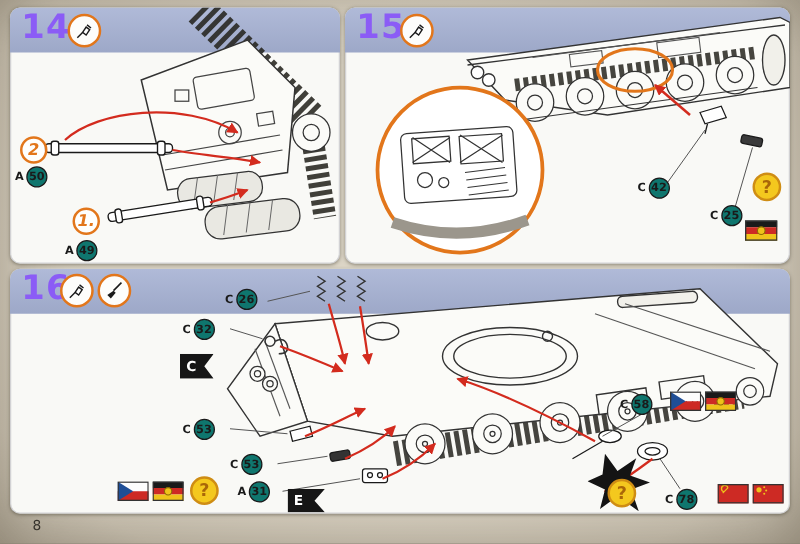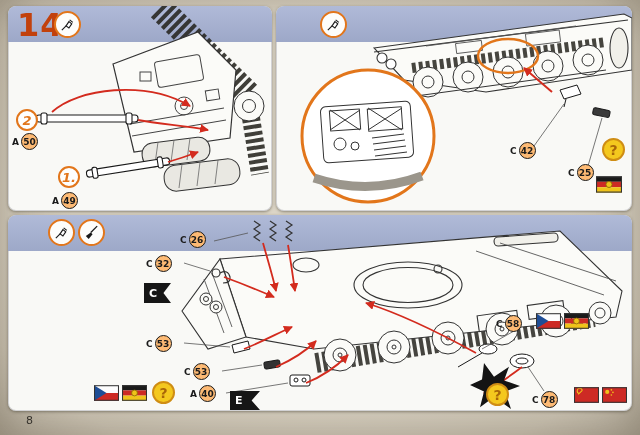--- a/index.html
+++ b/index.html
@@ -5,29 +5,29 @@
   *{box-sizing:border-box}
   html,body{margin:0;padding:0;background:#8a8274}
   .page{position:relative;width:640px;height:435px;overflow:hidden;
         background:radial-gradient(ellipse at 50% 45%, #dcd5c6 55%, #cbc3b3 83%, #b0a898 100%);
         box-shadow:inset 0 0 46px rgba(80,70,50,.35);
         font-family:"DejaVu Sans","Liberation Sans",sans-serif}
   .panel{position:absolute;background:#f9f9f6;border-radius:8px;overflow:hidden;
          box-shadow:0 1px 3px rgba(60,55,40,.5), inset 0 0 0 1px rgba(110,110,125,.28)}
   .phead{position:absolute;left:0;top:0;right:0;height:36px;
          background:linear-gradient(#b0bad8,#9da8c8);border-radius:8px 8px 0 0}
-  .pnum{position:absolute;left:9px;top:0;font-size:32px;font-weight:bold;color:#c2410c;letter-spacing:1px}
+  .pnum{position:absolute;left:9px;top:0;font-size:27px;font-weight:bold;color:#8b5cf6;letter-spacing:1px}
   .art{position:absolute;inset:0;width:100%;height:100%}
   .tool{position:absolute;width:27px;height:27px;border-radius:50%;background:#fdfdfb;
         border:2.5px solid #e2761b;display:flex;align-items:center;justify-content:center}
   .tool svg{width:17px;height:17px}
   .plabel{position:absolute;display:flex;align-items:center;gap:2px;color:#1a1a1a}
   .plabel b{font-size:9px;font-weight:bold}
   .pcirc{display:inline-flex;width:17px;height:17px;border:1.5px solid #1a1a1a;border-radius:50%;
-         background:#fdba74;font-size:9px;font-weight:bold;align-items:center;justify-content:center}
+         background:#0f766e;font-size:9px;font-weight:bold;align-items:center;justify-content:center}
   .stepb{position:absolute;width:22px;height:22px;border:2px solid #e2761b;border-radius:50%;
          color:#e2761b;font-weight:bold;font-style:italic;font-size:13px;
          display:flex;align-items:center;justify-content:center;background:rgba(255,255,255,.75)}
   .qbadge{position:absolute;width:23px;height:23px;border-radius:50%;background:#f4c81e;
           border:2px solid #cf8d14;color:#a96608;font-size:14px;font-weight:bold;
           display:flex;align-items:center;justify-content:center}
   .pennant{position:absolute;background:#161616;color:#fff;font-weight:bold;font-size:11px;
            display:flex;align-items:center;padding-left:5px;
            clip-path:polygon(0 0,100% 0,72% 50%,100% 100%,0 100%)}
   .flag{position:absolute;width:25px;height:16px}
@@ -106,20 +106,21 @@
     </span>
     <span class="stepb" style="left:50px;top:160px">1.</span>
     <span class="plabel" style="left:44px;top:186px">
       <b>A</b>
       <span class="pcirc">49</span>
     </span>
   </section>
 
   <section class="panel" style="left:276px;top:6px;width:356px;height:205px">
     <div class="phead"></div>
+    <div class="pnum">15</div>
     <span class="tool" style="left:44px;top:5px">
       <svg viewBox="0 0 24 24">
           <g stroke="#1a1a1a" fill="none" stroke-width="1.6">
             <path d="M4,20 L10,14"></path>
             <path d="M10,14 L14,8 L18,11 L14,17 Z" fill="#fff"></path>
             <path d="M15,5.5 L19.5,9"></path>
           </g>
         </svg>
     </span>
     <svg class="art" viewBox="0 0 356 205">
@@ -196,20 +197,21 @@
           <rect y="5" width="24" height="5" fill="#cd2a24"></rect>
           <rect y="10" width="24" height="5" fill="#efc31a"></rect>
           <circle cx="12" cy="7.5" r="2.8" fill="#efc31a" stroke="#8a6d00" stroke-width="0.8"></circle>
           <rect x="0.5" y="0.5" width="23" height="14" fill="none" stroke="#333"></rect>
         </svg>
     </span>
   </section>
 
   <section class="panel" style="left:8px;top:215px;width:624px;height:196px">
     <div class="phead"></div>
+    <div class="pnum">16</div>
     <span class="tool" style="left:40px;top:4px">
       <svg viewBox="0 0 24 24">
           <g stroke="#1a1a1a" fill="none" stroke-width="1.6">
             <path d="M4,20 L10,14"></path>
             <path d="M10,14 L14,8 L18,11 L14,17 Z" fill="#fff"></path>
             <path d="M15,5.5 L19.5,9"></path>
           </g>
         </svg>
     </span>
     <span class="tool" style="left:70px;top:4px">
@@ -348,21 +350,21 @@
           <rect width="24" height="5" fill="#1a1a1a"></rect>
           <rect y="5" width="24" height="5" fill="#cd2a24"></rect>
           <rect y="10" width="24" height="5" fill="#efc31a"></rect>
           <circle cx="12" cy="7.5" r="2.8" fill="#efc31a" stroke="#8a6d00" stroke-width="0.8"></circle>
           <rect x="0.5" y="0.5" width="23" height="14" fill="none" stroke="#333"></rect>
         </svg>
     </span>
     <span class="qbadge" style="left:144px;top:166px">?</span>
     <span class="plabel" style="left:182px;top:170px">
       <b>A</b>
-      <span class="pcirc">40</span>
+      <span class="pcirc">31</span>
     </span>
     <span class="pennant" style="left:222px;top:176px;width:30px;height:19px">E</span>
 
     <span class="plabel" style="left:488px;top:100px">
       <b>C</b>
       <span class="pcirc">58</span>
     </span>
     <span class="flag" style="left:528px;top:98px">
       <svg viewBox="0 0 24 15">
           <rect width="24" height="7.5" fill="#fdfdfd"></rect>

